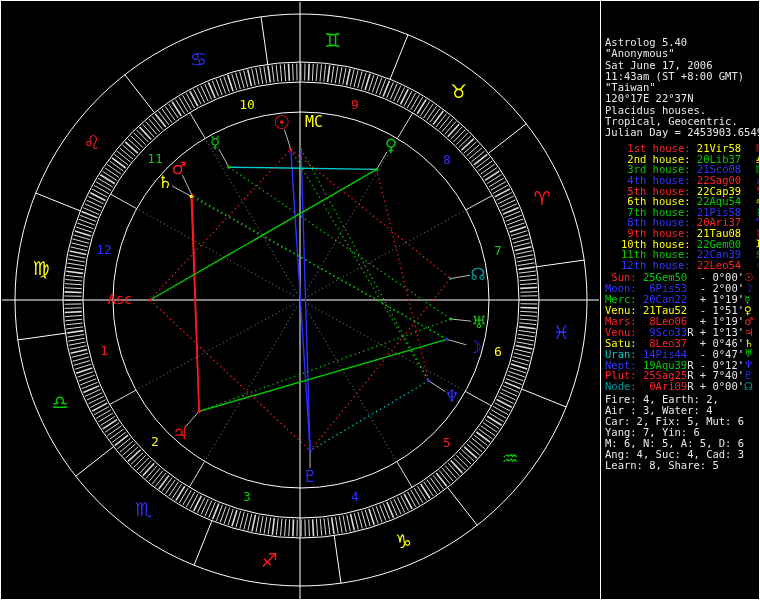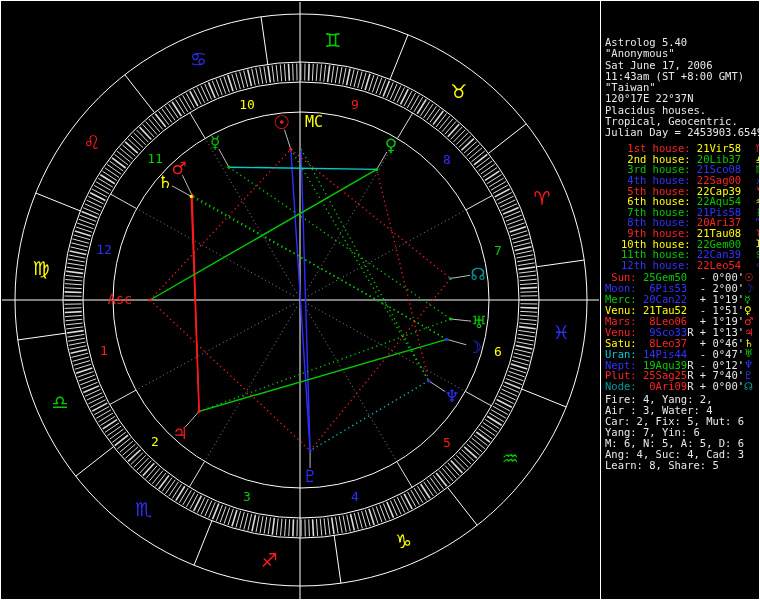--- a/index.html
+++ b/index.html
@@ -558,21 +558,21 @@
         <div class="row"><span style="color: rgb(255, 255, 0);">Venu:</span><span style="color: rgb(255, 255, 0);"> 21Tau52</span><span style="color: rgb(232, 232, 232);"> </span><span style="color: rgb(232, 232, 232);"> - 1°51'</span><span class="rg" style="color: rgb(255, 255, 0);">♀</span></div>
         <div class="row"><span style="color: rgb(255, 34, 34);">Mars:</span><span style="color: rgb(255, 34, 34);">  8Leo06</span><span style="color: rgb(232, 232, 232);"> </span><span style="color: rgb(232, 232, 232);"> + 1°19'</span><span class="rg" style="color: rgb(255, 34, 34);">♂</span></div>
         <div class="row"><span style="color: rgb(255, 34, 34);">Venu:</span><span style="color: rgb(51, 51, 255);">  9Sco33</span><span style="color: rgb(232, 232, 232);">R</span><span style="color: rgb(232, 232, 232);"> + 1°13'</span><span class="rg" style="color: rgb(255, 34, 34);">♃</span></div>
         <div class="row"><span style="color: rgb(255, 255, 0);">Satu:</span><span style="color: rgb(255, 34, 34);">  8Leo37</span><span style="color: rgb(232, 232, 232);"> </span><span style="color: rgb(232, 232, 232);"> + 0°46'</span><span class="rg" style="color: rgb(255, 255, 0);">♄</span></div>
         <div class="row"><span style="color: rgb(0, 205, 205);">Uran:</span><span style="color: rgb(51, 51, 255);"> 14Pis44</span><span style="color: rgb(232, 232, 232);"> </span><span style="color: rgb(232, 232, 232);"> - 0°47'</span><span class="rg" style="color: rgb(0, 204, 0);">♅</span></div>
         <div class="row"><span style="color: rgb(51, 51, 255);">Nept:</span><span style="color: rgb(0, 204, 0);"> 19Aqu39</span><span style="color: rgb(232, 232, 232);">R</span><span style="color: rgb(232, 232, 232);"> - 0°12'</span><span class="rg" style="color: rgb(51, 51, 255);">♆</span></div>
         <div class="row"><span style="color: rgb(255, 34, 34); text-align: center;">Plut:</span><span style="color: rgb(255, 34, 34);"> 25Sag25</span><span style="color: rgb(232, 232, 232);">R</span><span style="color: rgb(232, 232, 232);"> + 7°40'</span><span class="rg" style="color: rgb(51, 51, 255);">♇</span></div>
         <div class="row"><span style="color: rgb(0, 153, 153);">Node:</span><span style="color: rgb(255, 34, 34);">  0Ari09</span><span style="color: rgb(232, 232, 232);">R</span><span style="color: rgb(232, 232, 232);"> + 0°00'</span><span class="rg" style="color: rgb(0, 153, 153);">☊</span></div>
       </div>
     <div id="stats">
-      <div class="pline">Fire: 4, Yang: 2,</div>
+      <div class="pline">Fire: 4, Earth: 2,</div>
       <div class="pline">Air : 3, Water: 4</div>
       <div class="pline">Car: 2, Fix: 5, Mut: 6</div>
       <div class="pline">Yang: 7, Yin: 6</div>
       <div class="pline">M: 6, N: 5, A: 5, D: 6</div>
       <div class="pline">Ang: 4, Suc: 4, Cad: 3</div>
       <div class="pline">Learn: 8, Share: 5</div>
     </div>
   </div>
 </div>
 

